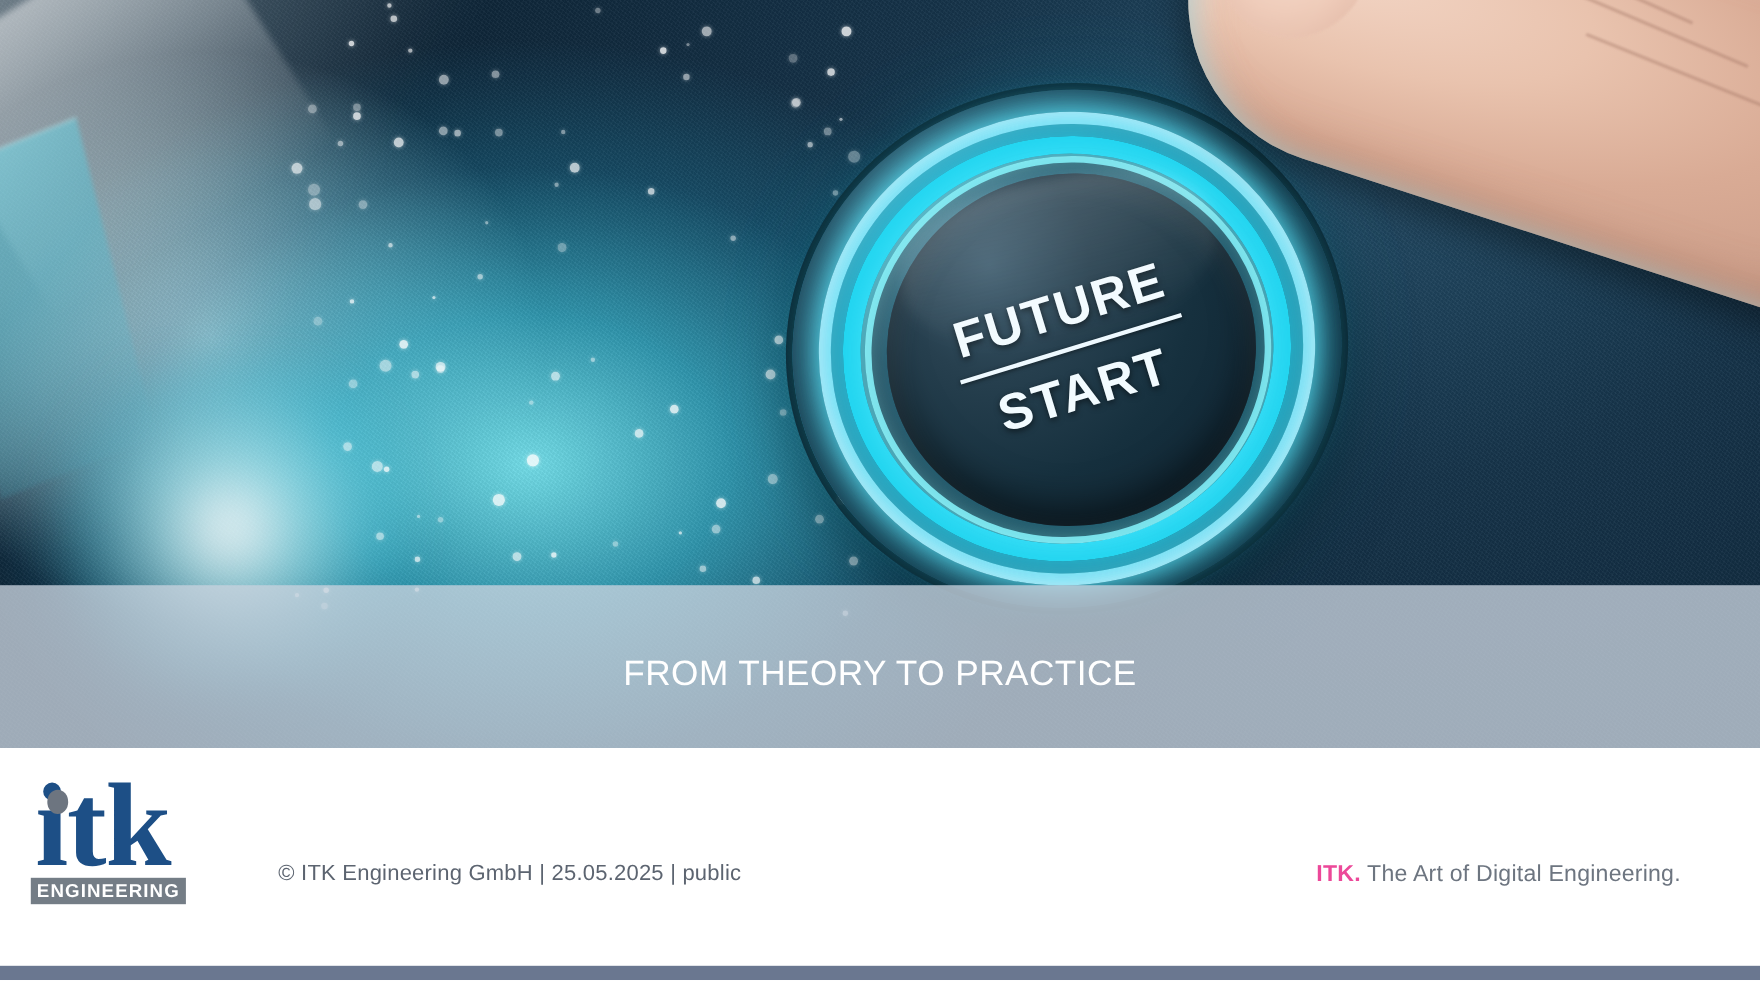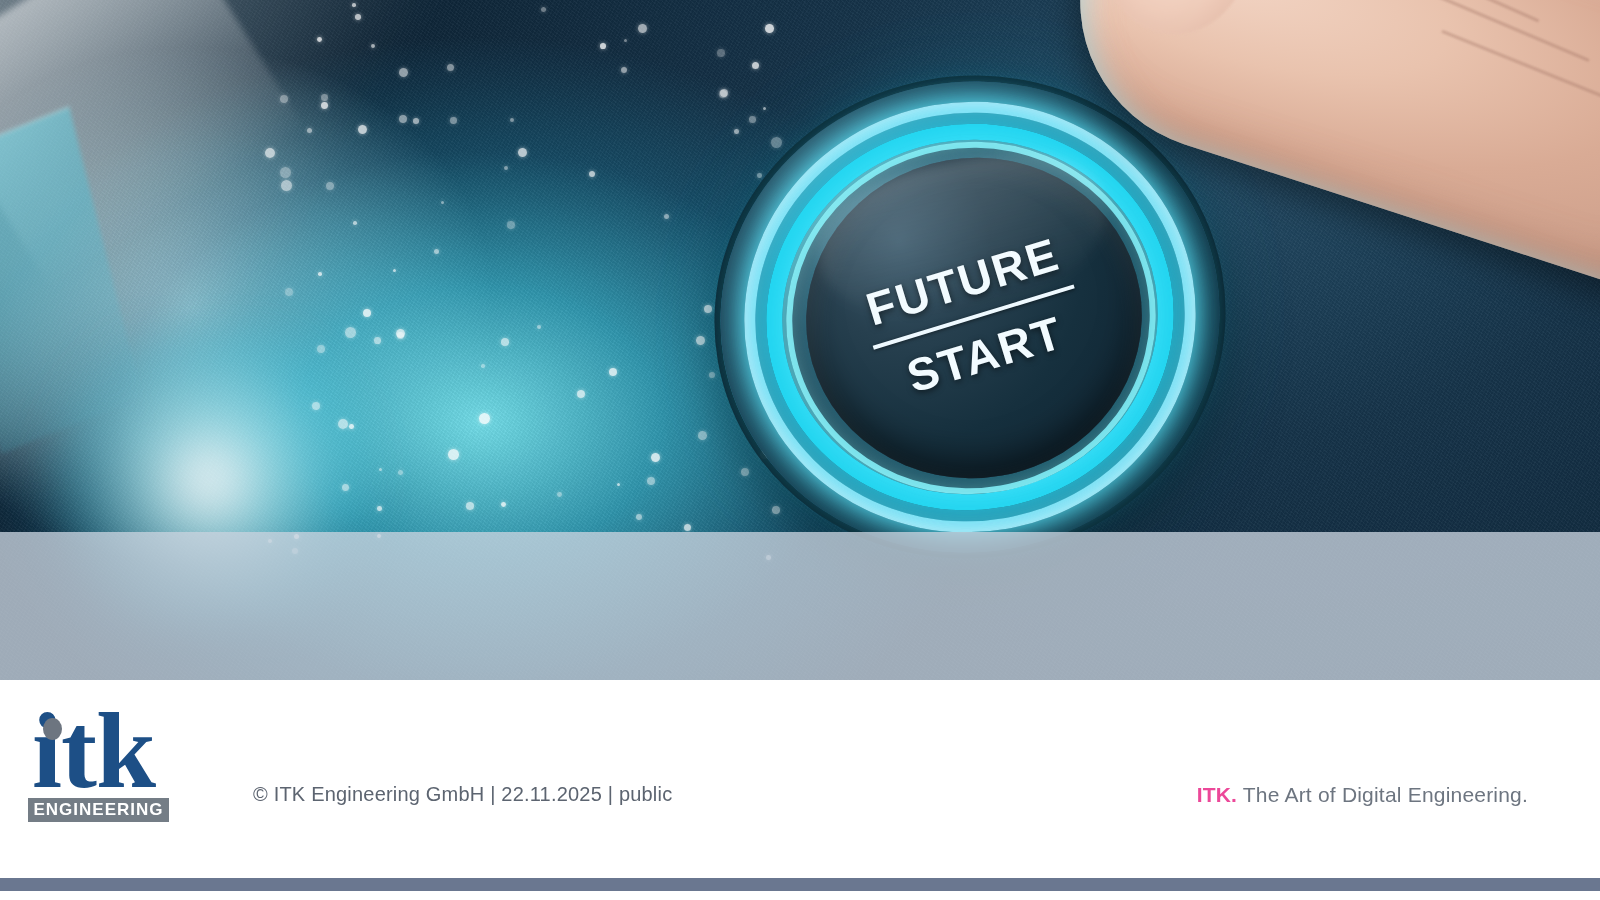--- a/index.html
+++ b/index.html
@@ -442,32 +442,33 @@
     <div class="finger">
       <div class="finger-nail"></div>
       <div class="finger-crease" style="left:300px; top:64px; width:150px; transform:rotate(6deg);"></div>
       <div class="finger-crease" style="left:330px; top:86px; width:180px; transform:rotate(5deg);"></div>
       <div class="finger-crease" style="left:360px; top:118px; width:190px; transform:rotate(4deg);"></div>
       <div class="finger-rim"></div>
     </div>
   </div>
 
   <div class="title-band">
+    <div class="title-sub">FROM THEORY TO PRACTICE</div>
   </div>
 
   <div class="footer">
     <div class="logo">
       <div class="logo-mark">
         <span class="logo-dot"></span>
         <span>itk</span>
       </div>
       <div class="logo-bar">ENGINEERING</div>
     </div>
 
-    <div class="footer-meta">©  ITK Engineering GmbH |  22.11.2025 |  public</div>
+    <div class="footer-meta">©  ITK Engineering GmbH |  25.05.2025 |  public</div>
 
     <div class="footer-tag">
       <span class="brand">ITK.</span><span> The Art of Digital Engineering.</span>
     </div>
   </div>
 
   <div class="bottom-bar"></div>
   <div class="bottom-fill"></div>
 
 </div>

